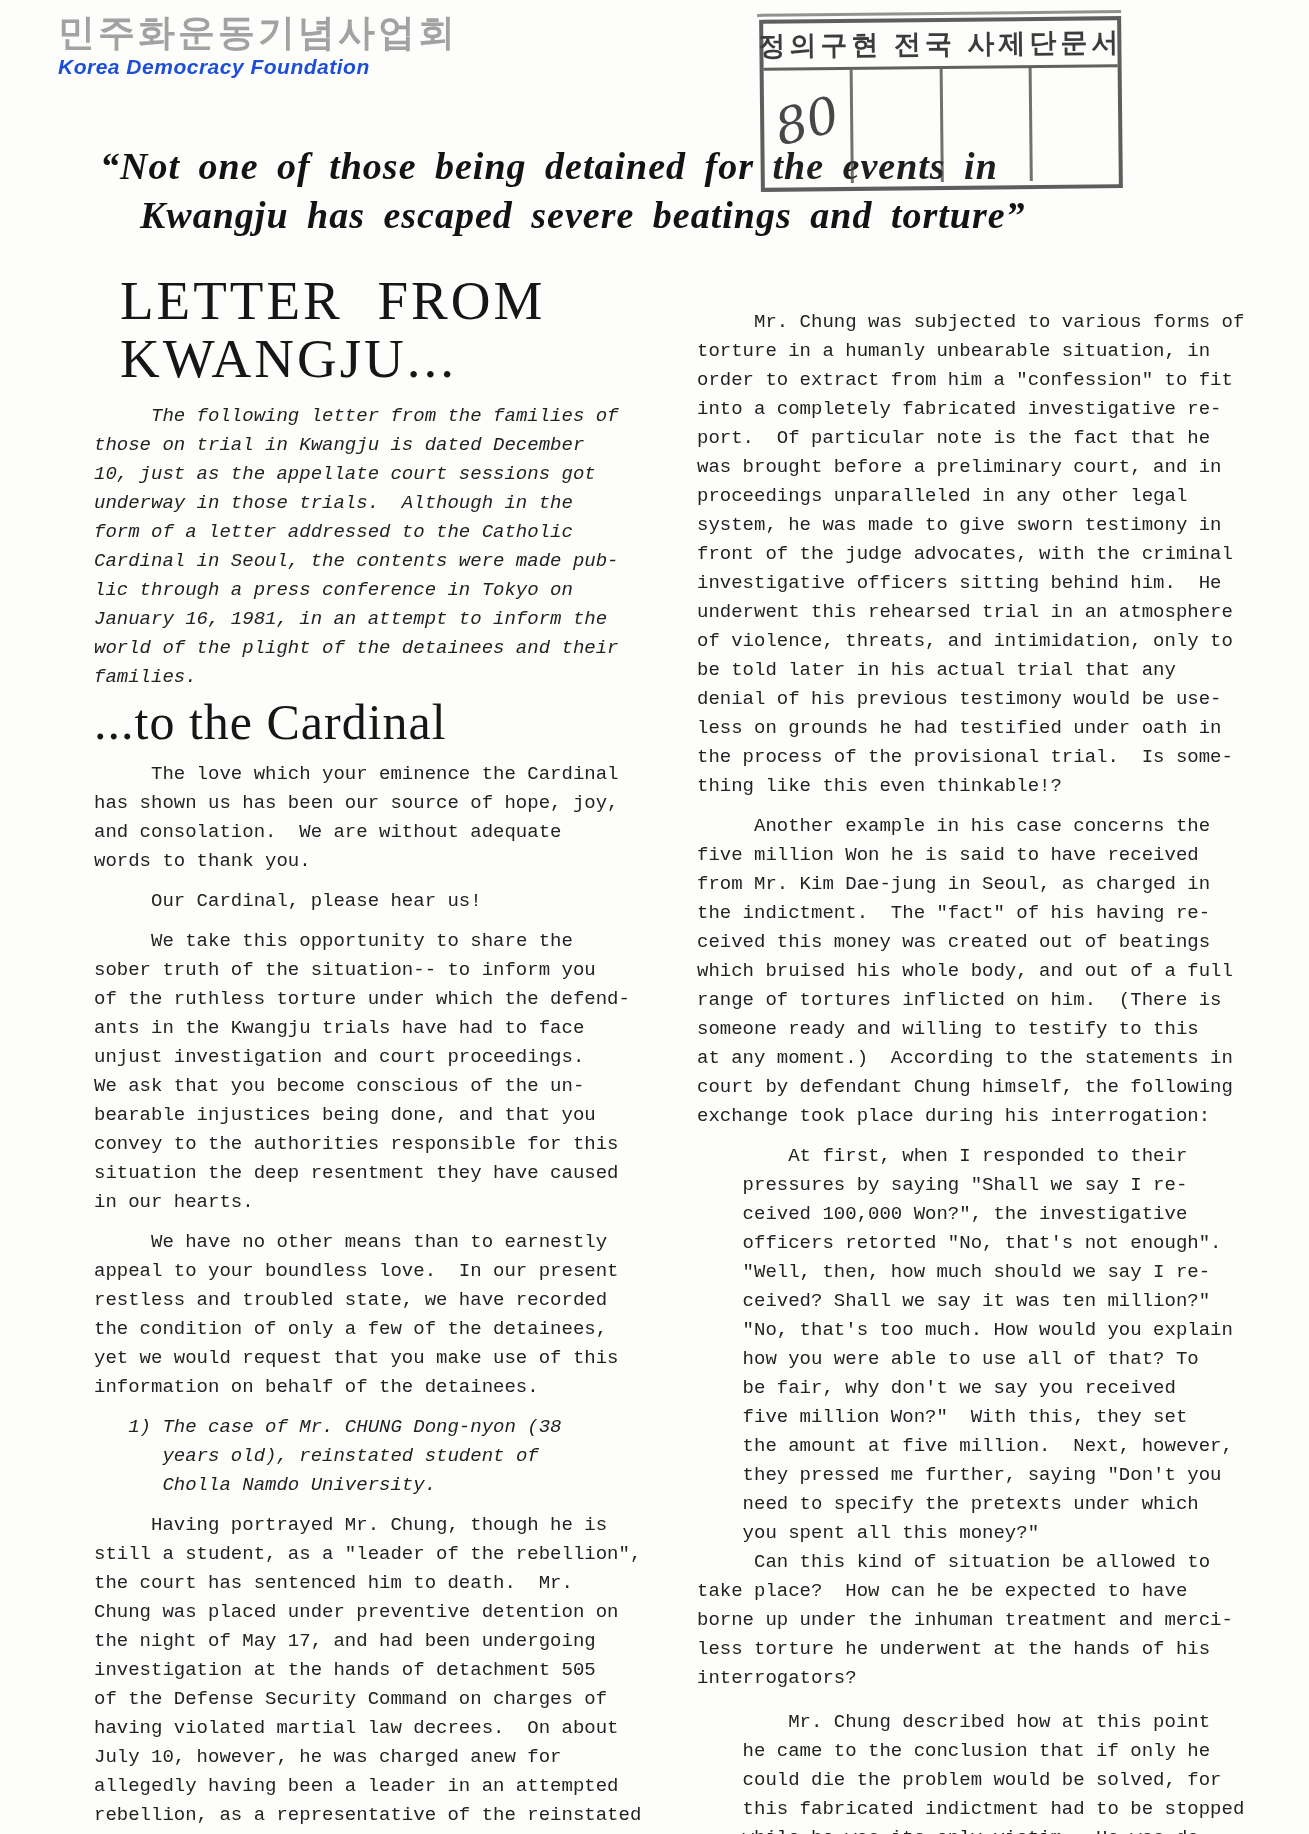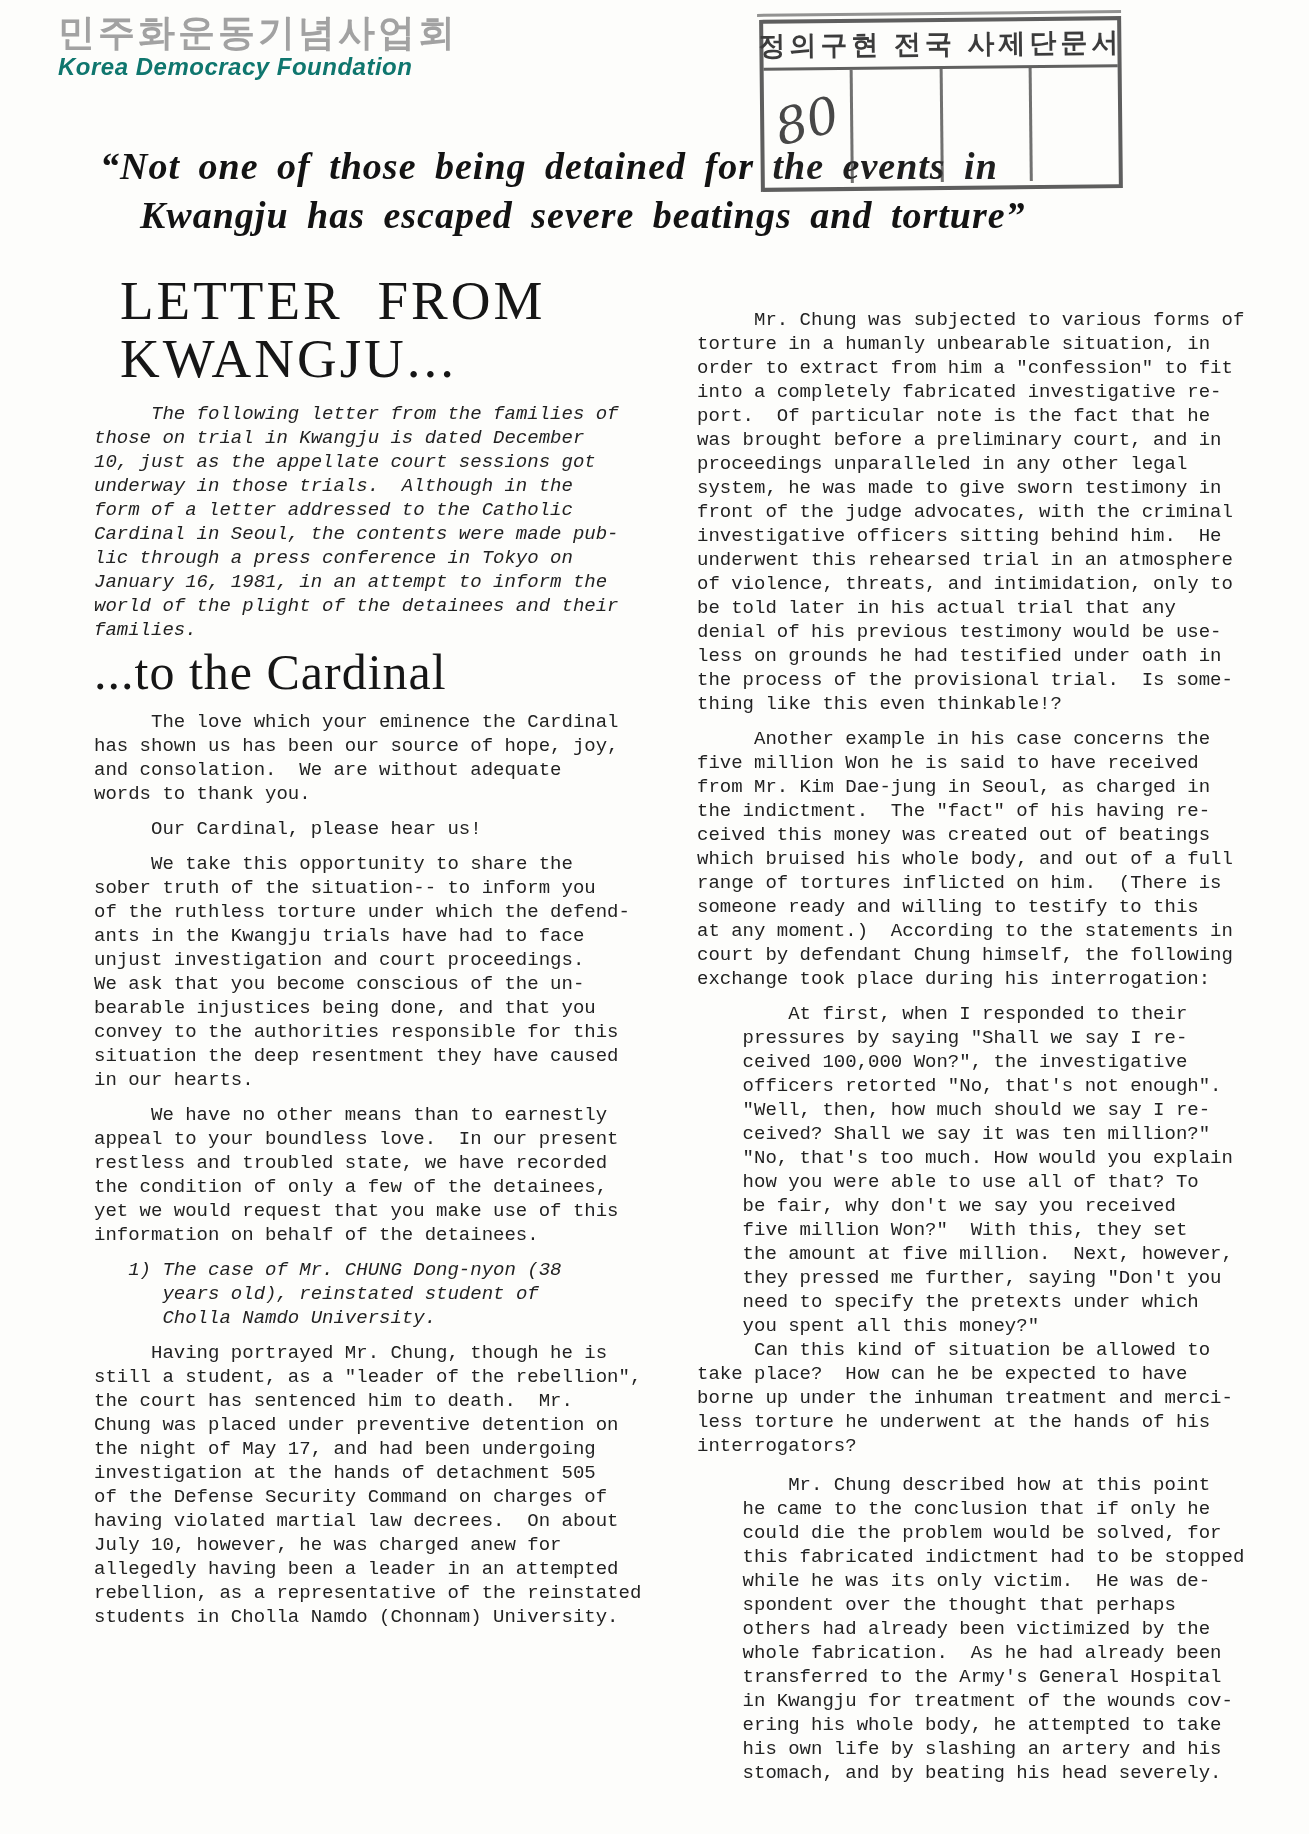--- a/index.html
+++ b/index.html
@@ -15,22 +15,22 @@
   
   .logo { position:absolute; left:18px; top:12px;margin-left:40px; }
   .logo-kr {
     font-family:"Liberation Sans", sans-serif;
     font-weight:bold; font-size:37px; line-height:42px;
     color:#a2a2a2; letter-spacing:3px;
   }
   .logo-en {
     font-family:"Liberation Sans", sans-serif;
     font-style:italic; font-weight:bold;
-    font-size:24px; line-height:26px;
-    color:#0f766e; letter-spacing:0.5px;
+    font-size:21px; line-height:26px;
+    color:#1d4ed8; letter-spacing:0.5px;
   }
 
   
   .stamp {
     position:absolute; left:760px; top:18px;
     width:354px; height:164px;
     border:4px solid rgba(58,58,58,0.82);
     transform:rotate(-0.6deg);
     z-index:3;
     background:rgba(255,255,255,0.05);
@@ -84,21 +84,21 @@
   .cardinal {
     margin:2px 0 10px 0;
     font-family:"Liberation Serif", serif;
     font-weight:normal;
     font-size:50px; line-height:56px;
     letter-spacing:1px; color:#161616; white-space:nowrap;
   }
 
   .mono {
     font-family:"Liberation Mono", monospace;
-    font-size:19px; line-height:24px;
+    font-size:19px; line-height:29px;
     white-space:pre-wrap;
     margin:0 0 11px 0;
     color:#222222;
   }
   .intro { font-style:italic; margin-bottom:0; }
   .item-italic { font-style:italic; }
   .quote-block { margin-bottom:0; }
   .desc-block  { margin-top:0; }
   .last { margin-bottom:15px; }
 </style>

